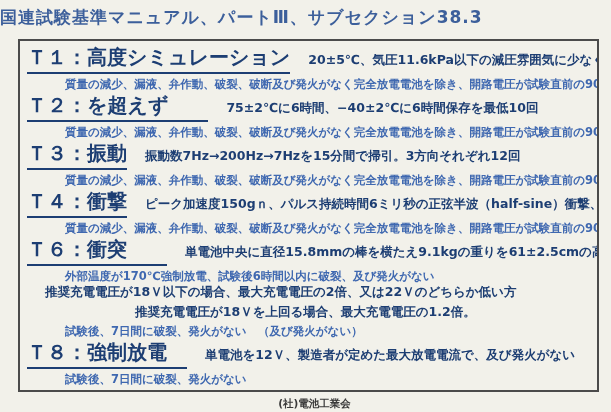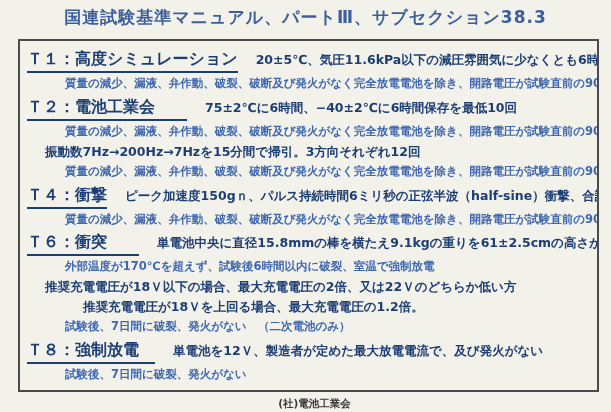--- a/index.html
+++ b/index.html
@@ -8,21 +8,21 @@
     background: #f2f1ea;
     font-family: "DejaVu Sans", sans-serif;
     overflow: hidden;
   }
   .page {
     position: relative;
     width: 611px; height: 412px;
   }
   .title {
     margin: 6px 0 0 0;
-    text-align: center;
+    text-align: left;
     font-size: 17px;
     font-weight: bold;
     color: #3c5f9b;
     letter-spacing: 1px;
   }
   .box {
     position: absolute;
     left: 18px; top: 33px;
     width: 581px; height: 353px;
     box-sizing: border-box;
@@ -34,41 +34,41 @@
     overflow: hidden;
   }
   .test { }
   .head {
     display: flex;
     align-items: baseline;
     white-space: nowrap;
   }
   .label {
     display: inline-block;
-    font-size: 16px;
+    font-size: 20px;
     font-weight: bold;
     color: #1d3e73;
     border-bottom: 2px solid #1d3e73;
     white-space: pre;
     padding-bottom: 1px;
     flex: 0 0 auto;
   }
   .cond {
     font-size: 12.5px;
     font-weight: bold;
     color: #1d3e73;
     margin-left: 18px;
     white-space: nowrap;
   }
   .cond2 {
     display: block;
     font-size: 12.5px;
     font-weight: bold;
     color: #1d3e73;
-    margin-left: 56px;
+    margin-left: 108px;
     margin-top: 3px;
     white-space: nowrap;
   }
   .crit {
     font-size: 11.5px;
     font-weight: bold;
     color: #3f68b0;
     margin-left: 38px;
     margin-top: 3px;
     white-space: nowrap;
@@ -95,56 +95,57 @@
     <div class="test">
       <div class="head">
         <span class="label">Ｔ１：高度シミュレーション</span>
         <span class="cond">20±5℃、気圧11.6kPa以下の減圧雰囲気に少なくとも6時間保存</span>
       </div>
       <div class="crit">質量の減少、漏液、弁作動、破裂、破断及び発火がなく完全放電電池を除き、開路電圧が試験直前の90%以上</div>
     </div>
 
     <div class="test">
       <div class="head">
-        <span class="label">Ｔ２：電池工業会　　</span>
+        <span class="label">Ｔ２：を超えず　　</span>
         <span class="cond">75±2℃に6時間、−40±2℃に6時間保存を最低10回</span>
       </div>
       <div class="crit">質量の減少、漏液、弁作動、破裂、破断及び発火がなく完全放電電池を除き、開路電圧が試験直前の90%以上</div>
     </div>
 
     <div class="test">
       <div class="head">
+        <span class="label">Ｔ３：振動</span>
         <span class="cond">振動数7Hz→200Hz→7Hzを15分間で掃引。3方向それぞれ12回</span>
       </div>
       <div class="crit">質量の減少、漏液、弁作動、破裂、破断及び発火がなく完全放電電池を除き、開路電圧が試験直前の90%以上</div>
     </div>
 
     <div class="test">
       <div class="head">
         <span class="label">Ｔ４：衝撃</span>
         <span class="cond">ピーク加速度150gｎ、パルス持続時間6ミリ秒の正弦半波（half-sine）衝撃、合計18回</span>
       </div>
       <div class="crit">質量の減少、漏液、弁作動、破裂、破断及び発火がなく完全放電電池を除き、開路電圧が試験直前の90%以上</div>
     </div>
 
 
     <div class="test">
       <div class="head">
         <span class="label">Ｔ６：衝突　　</span>
         <span class="cond">単電池中央に直径15.8mmの棒を横たえ9.1kgの重りを61±2.5cmの高さから落下</span>
       </div>
-      <div class="crit">外部温度が170℃を超えず、試験後6時間以内に破裂、室温で強制放電</div>
+      <div class="crit">外部温度が170℃強制放電、試験後6時間以内に破裂、及び発火がない</div>
     </div>
 
     <div class="test">
       <div class="head">
         <span class="cond">推奨充電電圧が18Ｖ以下の場合、最大充電電圧の2倍、又は22Ｖのどちらか低い方</span>
       </div>
       <span class="cond2">推奨充電電圧が18Ｖを上回る場合、最大充電電圧の1.2倍。</span>
-      <div class="crit">試験後、7日間に破裂、発火がない　（二次電池のみ）</div>
+      <div class="crit">試験後、7日間に破裂、発火がない　（及び発火がない）</div>
     </div>
 
     <div class="test">
       <div class="head">
         <span class="label">Ｔ８：強制放電　</span>
         <span class="cond">単電池を12Ｖ、製造者が定めた最大放電電流で、及び発火がない</span>
       </div>
       <div class="crit">試験後、7日間に破裂、発火がない</div>
     </div>
 

